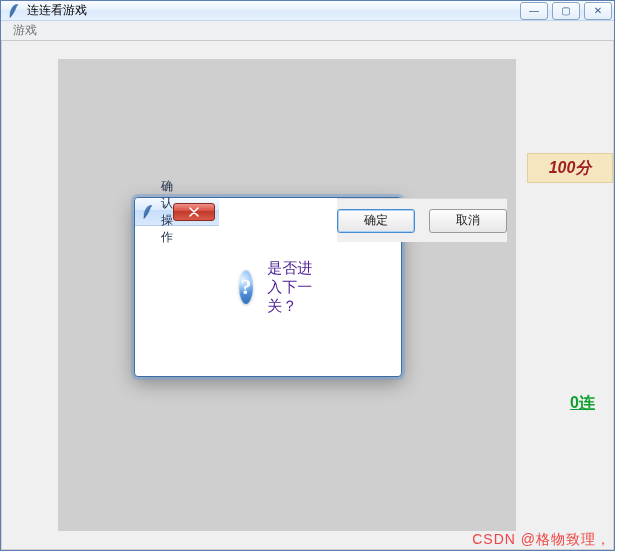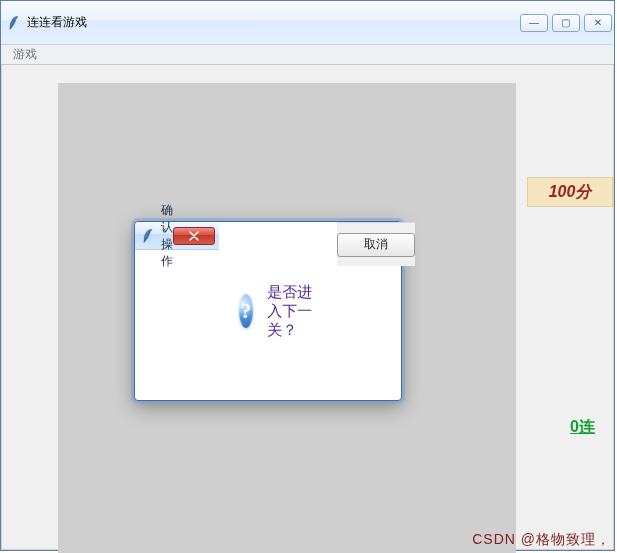--- a/index.html
+++ b/index.html
@@ -11,21 +11,21 @@
       position: relative;
       overflow: hidden;
     }
     .window {
       width: 615px; height: 551px;
       border: 1px solid #5a7fb0;
       background: linear-gradient(to bottom, #f0f6fd 0%, #e8f1fb 100%);
       display: flex; flex-direction: column;
     }
     .titlebar {
-      height: 44px;
+      height: 20px;
       background: linear-gradient(to bottom, #f9fcff 0%, #e8f2fb 45%, #dceafc 46%, #e6f1fd 100%);
       border-bottom: 1px solid #c1d5ed;
       display: flex; align-items: center;
       padding: 0 2px 0 6px;
     }
     .titlebar .feather {
       width: 14px; height: 16px; margin-right: 6px;
     }
     .titlebar .title {
       flex: 1; color: #000; font-size: 12px;
@@ -129,21 +129,21 @@
       background: linear-gradient(to bottom, #fdfdfd, #e7e7e7);
       border: 1px solid #9a9a9a;
       border-radius: 3px;
       font-size: 12px; color: #222;
       display: flex; align-items: center; justify-content: center;
     }
     .dlg-btn.primary { border: 1px solid #4a8bcf; box-shadow: 0 0 0 1px #a9d0f6 inset; }
     .watermark {
       position: absolute;
       right: 6px; bottom: 4px;
-      color: #7f1d1d; font-size: 14px;
+      color: #ef4444; font-size: 14px;
       letter-spacing: 1px;
     }
   </style>
 </head>
 <body>
 
 <div class="window">
   <div class="titlebar">
     <svg class="feather" viewBox="0 0 16 20">
       <path d="M3 18 Q2 10 7 4 Q10 1 13 2 Q11 4 10 7 Q9 10 7 13 Q5 16 3 18 Z" fill="#4b7db8" stroke="#2b5a91" stroke-width="0.6"></path>
@@ -183,19 +183,20 @@
           <svg viewBox="0 0 10 10">
             <path d="M1 1 L9 9 M9 1 L1 9" stroke="#fff" stroke-width="1.6" stroke-linecap="round"></path>
           </svg>
         </div>
       </div>
       <div class="dialog-body">
         <div class="qicon">?</div>
         <div class="dialog-msg">是否进入下一关？</div>
       </div>
       <div class="dialog-footer">
+        <button class="dlg-btn primary">确定</button>
         <button class="dlg-btn">取消</button>
       </div>
     </div>
   </div>
 </div>
 
 <div class="watermark">CSDN @格物致理，</div>
 
 </body></html>

